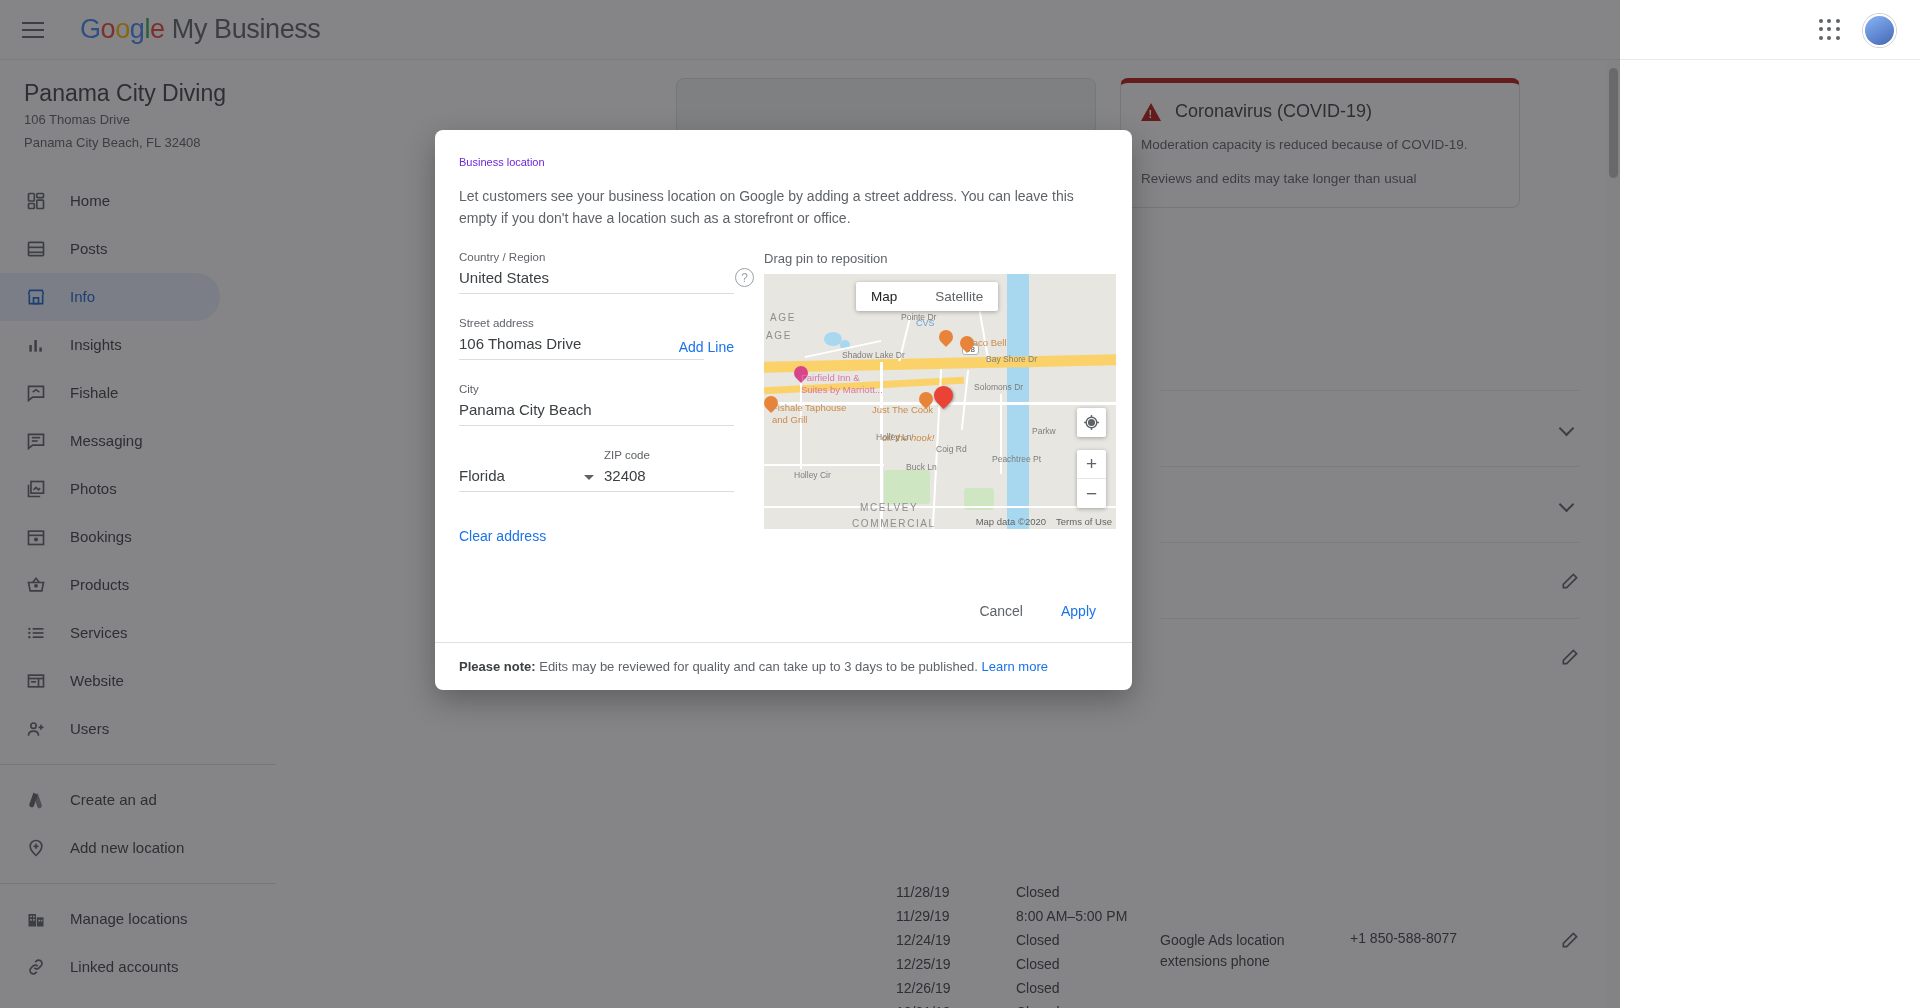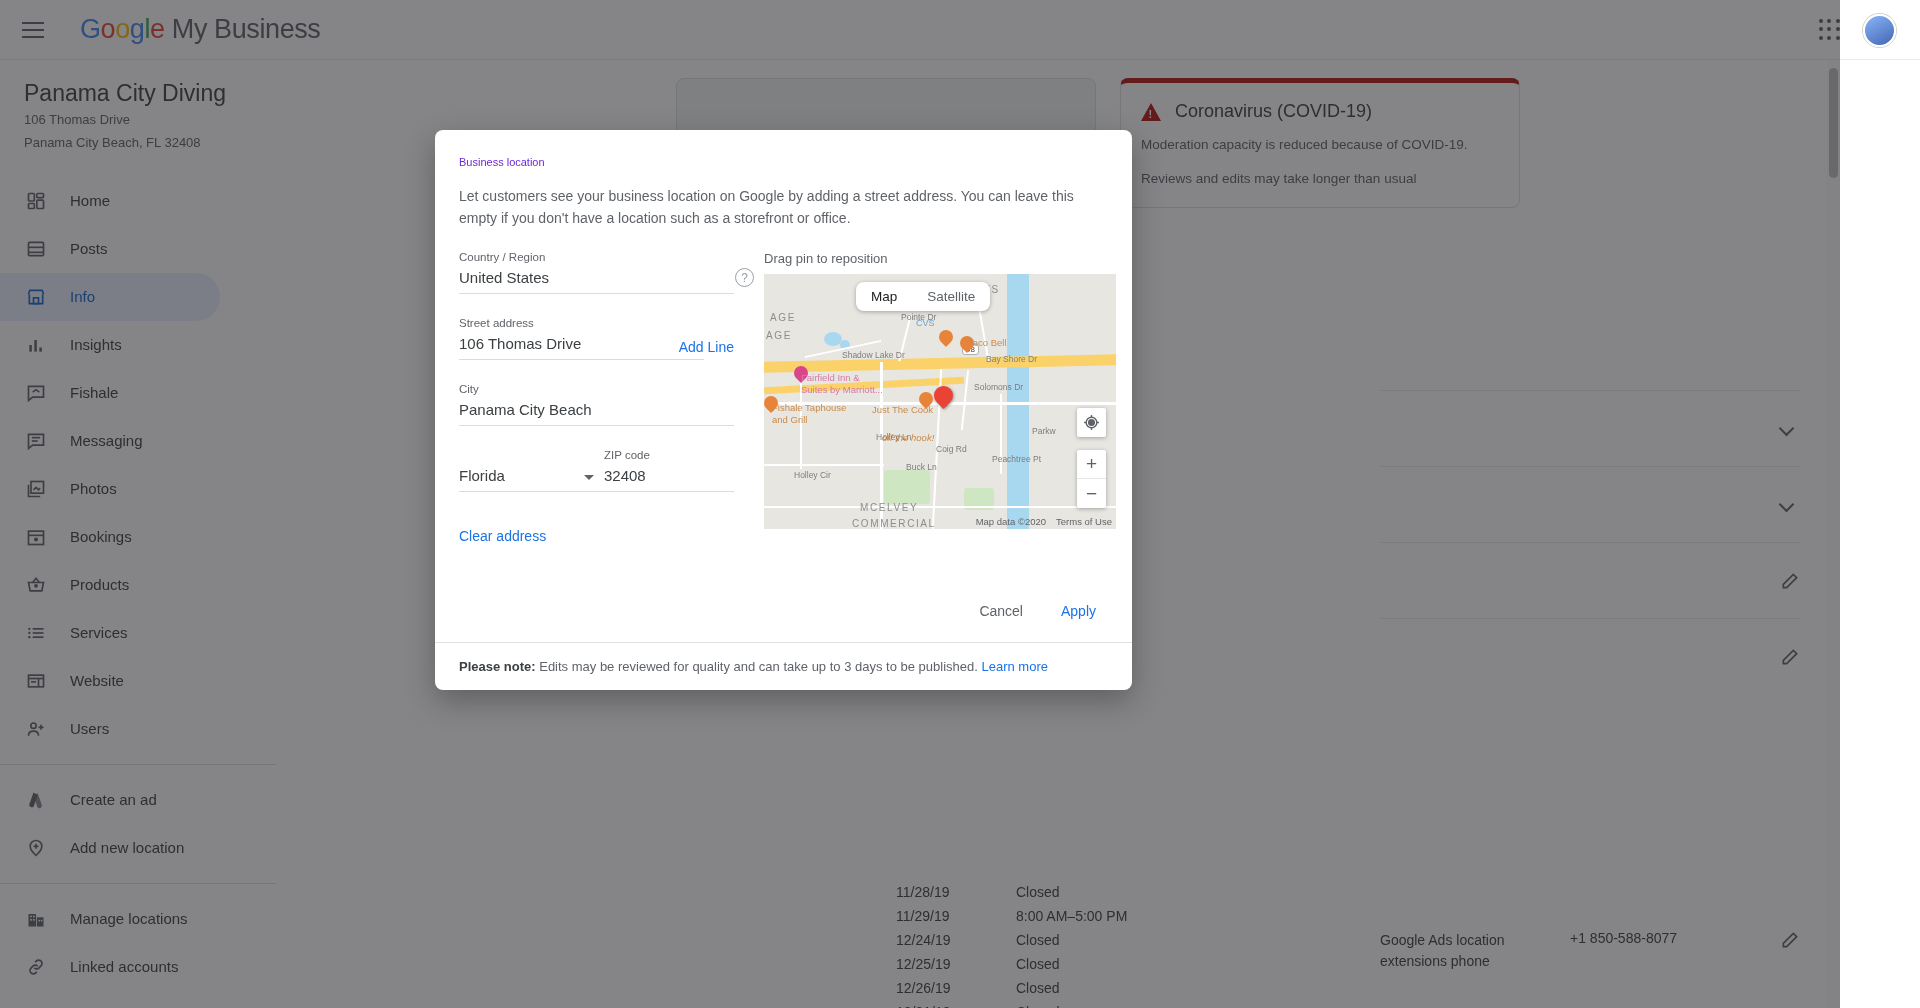--- a/index.html
+++ b/index.html
@@ -2,21 +2,21 @@
 <html><head>
 <meta charset="utf-8">
 <style>
   * { box-sizing: border-box; margin: 0; padding: 0; }
   html, body {
     width: 1920px; height: 1008px;
     font-family: "Liberation Sans", sans-serif;
     background: #ffffff;
     overflow: hidden;
   }
-  #root { position: relative; width: 1840px; height: 1008px; }
+  #root { position: relative; width: 1620px; height: 1008px; }
 
   
   #app { position: absolute; inset: 0; background: #ffffff; }
 
   .topbar {
     position: absolute; top: 0; left: 0; width: 1920px; height: 60px;
     background: #fff; display: flex; align-items: center;
     border-bottom: 1px solid #ebebeb;
   }
   .hamburger { margin-left: 22px; width: 28px; height: 28px; display:flex; flex-direction:column; justify-content:center; gap:5px; cursor:pointer;}
@@ -105,21 +105,21 @@
   .sel .fvalue { font-size:15px; color:#3c4043; padding:6px 0 7px 0; border-bottom:1px solid #dadce0;}
   .sel .caret { position:absolute; right: 10px; bottom: 12px; width:0;height:0;border-left:5px solid transparent;border-right:5px solid transparent;border-top:5px solid #5f6368;}
   .zip { width: 130px; margin-left: 0px;}
   .zip .flabel{font-size:11.5px;color:#5f6368;}
   .zip .fvalue { font-size:15px; color:#3c4043; padding:6px 0 7px 0; border-bottom:1px solid #dadce0;}
 
   .clear-addr { color:#1a73e8; font-size:14px; margin-top: 36px; cursor:pointer; display:inline-block;}
 
   .map-label { font-size:13px; color:#5f6368; margin-bottom:8px;}
   .mapbox { width: 352px; height: 255px; position:relative; overflow:hidden; background:#e8e6e1; border:0;}
-  .maptoggle { position:absolute; top:8px; left: 92px; display:flex; background:#fff; box-shadow:0 1px 4px rgba(0,0,0,.3); border-radius:8px; z-index:5;}
+  .maptoggle { position:absolute; top:8px; left: 92px; display:flex; background:#fff; box-shadow:0 1px 4px rgba(0,0,0,.3); border-radius:2px; z-index:5;gap:8px;}
   .maptoggle div { padding: 7px 15px; font-size:13.5px; color:#5f6368; cursor:pointer;}
   .maptoggle div.sel2 { color:#202124; font-weight:500; }
   .mapctl { position:absolute; right:10px; z-index:5; background:#fff; box-shadow:0 1px 4px rgba(0,0,0,.3); border-radius:2px; cursor:pointer;}
   .mapctl.locate { top:134px; width:29px; height:29px; display:flex; align-items:center; justify-content:center;}
   .mapctl.zoomer { top:176px; width:29px; }
   .mapctl.zoomer div { height:29px; display:flex; align-items:center; justify-content:center; font-size:19px; color:#5f6368;}
   .mapctl.zoomer div:first-child{border-bottom:1px solid #e6e6e6;}
   .mapattr { position:absolute; bottom:2px; right:4px; font-size:9.5px; color:#5f6368; z-index:5; display:flex; gap:10px;}
 
   

